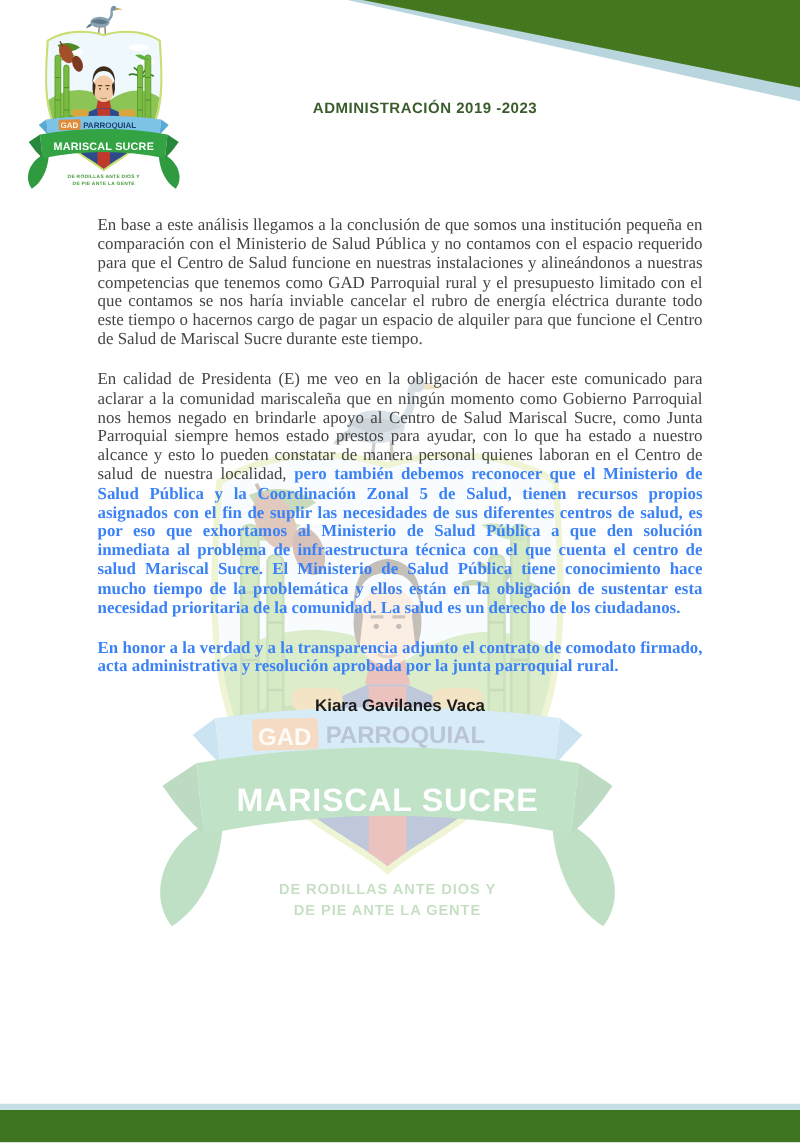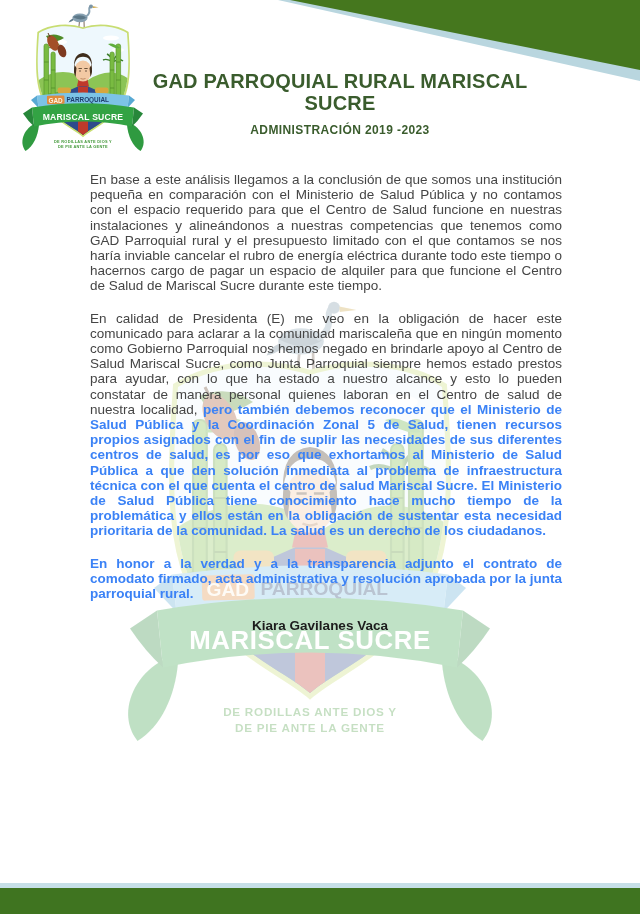--- a/index.html
+++ b/index.html
@@ -24,21 +24,21 @@
   .watermark{
     position:absolute;left:85px;top:294px;width:450px;height:465px;
     opacity:.3;pointer-events:none;
   }
   
   .body-text{
     position:absolute;left:78px;top:172px;width:484px;
     font-size:13.5px;line-height:15.2px;color:#454545;
     text-align:justify;
   }
-  .body-text p{margin:0 0 17px 12px;}
+  .body-text p{margin:0 0 17px 0;font-family:Liberation Serif, serif;}
   .body-text strong{color:#3b82f6;}
   .signature{
     text-align:center;font-weight:bold;color:#1c1c1c;
     line-height:15.2px;
   }
   
   .bottom-blue{position:absolute;left:0;top:883px;width:640px;height:5px;background:#c6dfe7;}
   .bottom-green{position:absolute;left:0;top:888px;width:640px;height:26px;background:#3f7420;}
   svg text{font-family:"Liberation Sans", sans-serif;}
 </style>
@@ -149,21 +149,20 @@
   <svg class="corner-band" viewBox="0 0 370 90" preserveAspectRatio="none">
     <polygon points="8,0 370,0 370,81" fill="#b9d6df"></polygon>
     <polygon points="20,0 370,0 370,70" fill="#45771e"></polygon>
   </svg>
 
   <svg class="logo" viewBox="0 0 150 155">
     <use href="#crest"></use>
   </svg>
 
   <div class="title-wrap">
-    <h1 class="doc-title">GAD PARROQUIAL RURAL MARISCAL SUCRE</h1>
     <h2 class="doc-subtitle">ADMINISTRACIÓN 2019 -2023</h2>
   </div>
 
   <div class="body-text">
     <p><span>En base a este análisis llegamos a la conclusión de que somos una institución pequeña en comparación con el Ministerio de Salud Pública y no contamos con el espacio requerido para que el Centro de Salud funcione en nuestras instalaciones y alineándonos a nuestras competencias que tenemos como GAD Parroquial rural y el presupuesto limitado con el que contamos se nos haría inviable cancelar el rubro de energía eléctrica durante todo este tiempo o hacernos cargo de pagar un espacio de alquiler para que funcione el Centro de Salud de Mariscal Sucre durante este tiempo.</span></p>
     <p><span>En calidad de Presidenta (E) me veo en la obligación de hacer este comunicado para aclarar a la comunidad mariscaleña que en ningún momento como Gobierno Parroquial nos hemos negado en brindarle apoyo al Centro de Salud Mariscal Sucre, como Junta Parroquial siempre hemos estado prestos para ayudar, con lo que ha estado a nuestro alcance y esto lo pueden constatar de manera personal quienes laboran en el Centro de salud de nuestra localidad, </span><strong>pero también debemos reconocer que el Ministerio de Salud Pública y la Coordinación Zonal 5 de Salud, tienen recursos propios asignados con el fin de suplir las necesidades de sus diferentes centros de salud, es por eso que exhortamos al Ministerio de Salud Pública a que den solución inmediata al problema de infraestructura técnica con el que cuenta el centro de salud Mariscal Sucre. El Ministerio de Salud Pública tiene conocimiento hace mucho tiempo de la problemática y ellos están en la obligación de sustentar esta necesidad prioritaria de la comunidad. La salud es un derecho de los ciudadanos.</strong></p>
     <p><strong>En honor a la verdad y a la transparencia adjunto el contrato de comodato firmado, acta administrativa y resolución aprobada por la junta parroquial rural.</strong></p>
 
     <div class="signature">
       <div>Kiara Gavilanes Vaca</div>

